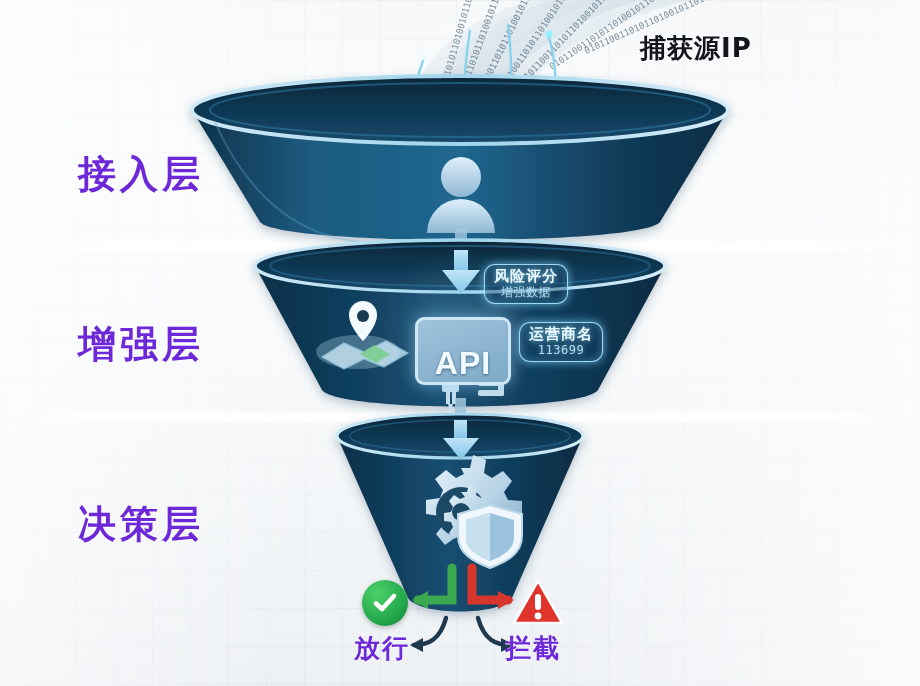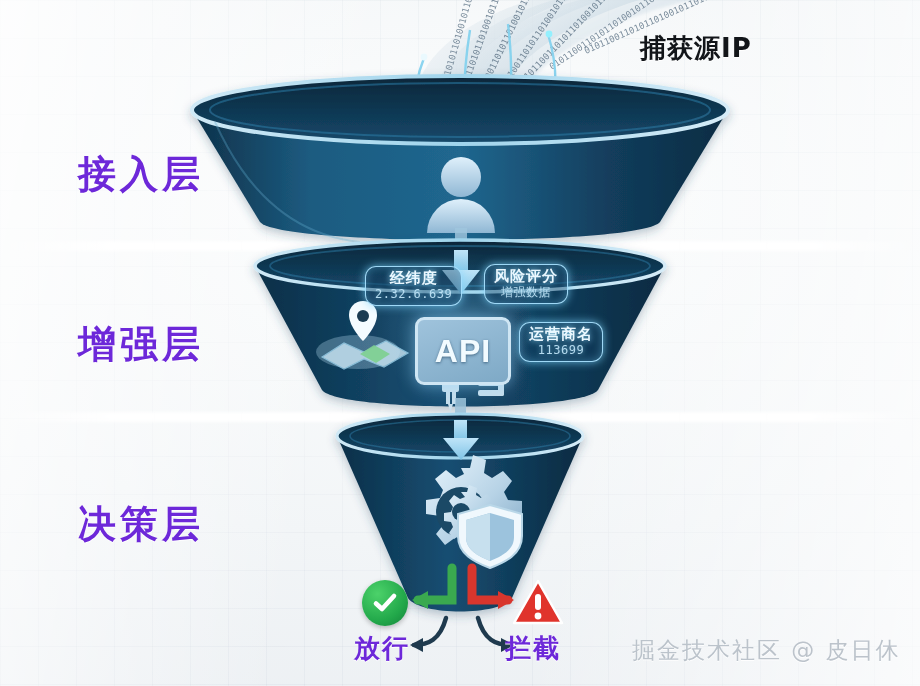--- a/index.html
+++ b/index.html
@@ -67,21 +67,21 @@
     font-family:"DejaVu Sans Mono","Liberation Mono",monospace;
     text-shadow:0 0 5px rgba(150,225,255,.8);line-height:1.05;opacity:.92;}
   #badge-geo{left:365px;top:266px;}
   #badge-carrier{left:484px;top:264px;}
   #badge-risk{left:519px;top:322px;}
 
   
   #api-card{position:absolute;left:415px;top:317px;width:90px;height:62px;
     border:3.5px solid #cfe6f4;border-radius:9px;
     background:linear-gradient(160deg,#9fc3dc 0%,#7ea9c6 100%);
-    display:flex;align-items:center;justify-content:center;
+    display:flex;align-items:flex-end;justify-content:center;
     box-shadow:0 0 16px rgba(150,215,255,.55);}
   #api-card .api-text{font-size:32px;font-weight:700;color:#f2fbff;letter-spacing:1px;
     font-family:"Liberation Sans","DejaVu Sans",sans-serif;
     text-shadow:0 1px 3px rgba(10,40,70,.55);}
 
   
   #allow-icon{position:absolute;left:362px;top:580px;width:46px;height:46px;border-radius:50%;
     background:radial-gradient(circle at 34% 30%,#4cd26a 0%,#22a84a 62%,#14803a 100%);
     box-shadow:0 2px 5px rgba(0,0,0,.25);display:flex;align-items:center;justify-content:center;}
   #block-icon{position:absolute;left:512px;top:578px;width:52px;height:48px;
@@ -275,24 +275,20 @@
     <g fill="none" stroke="#1f3a4e" stroke-width="4.5" stroke-linecap="round">
       <path d="M446 618 C 440 640, 428 645, 414 645"></path>
       <path d="M478 618 C 484 640, 496 645, 510 645"></path>
     </g>
     <path d="M410 645 l13 -7 l0 14 Z" fill="#1f3a4e"></path>
     <path d="M514 645 l-13 -7 l0 14 Z" fill="#1f3a4e"></path>
 
     <circle cx="460" cy="330" r="80" fill="url(#gGlow)" opacity=".18"></circle>
   </svg>
 
-  <div class="badge" id="badge-geo">
-    <div class="t">经纬度</div>
-    <div class="v">2.32.6.639</div>
-  </div>
   <div class="badge" id="badge-carrier">
     <div class="t">风险评分</div>
     <div class="v">增强数据</div>
   </div>
   <div class="badge" id="badge-risk">
     <div class="t">运营商名</div>
     <div class="v">113699</div>
   </div>
 
   <div id="api-card">
@@ -313,14 +309,13 @@
   <div id="block-icon">
     <svg width="52" height="48" viewBox="0 0 52 48" aria-hidden="true">
       <path d="M26 3 L50 45 L2 45 Z" fill="#e0342c" stroke="#ffffff" stroke-width="2.5" stroke-linejoin="round"></path>
       <rect x="23" y="16" width="6" height="16" rx="3" fill="#ffffff"></rect>
       <circle cx="26" cy="38" r="3.4" fill="#ffffff"></circle>
     </svg>
   </div>
   <div class="outcome-label" id="lbl-allow">放行</div>
   <div class="outcome-label" id="lbl-block">拦截</div>
 
-  <div id="watermark">掘金技术社区 @ 皮日休</div>
 </div>
 
 </body></html>

